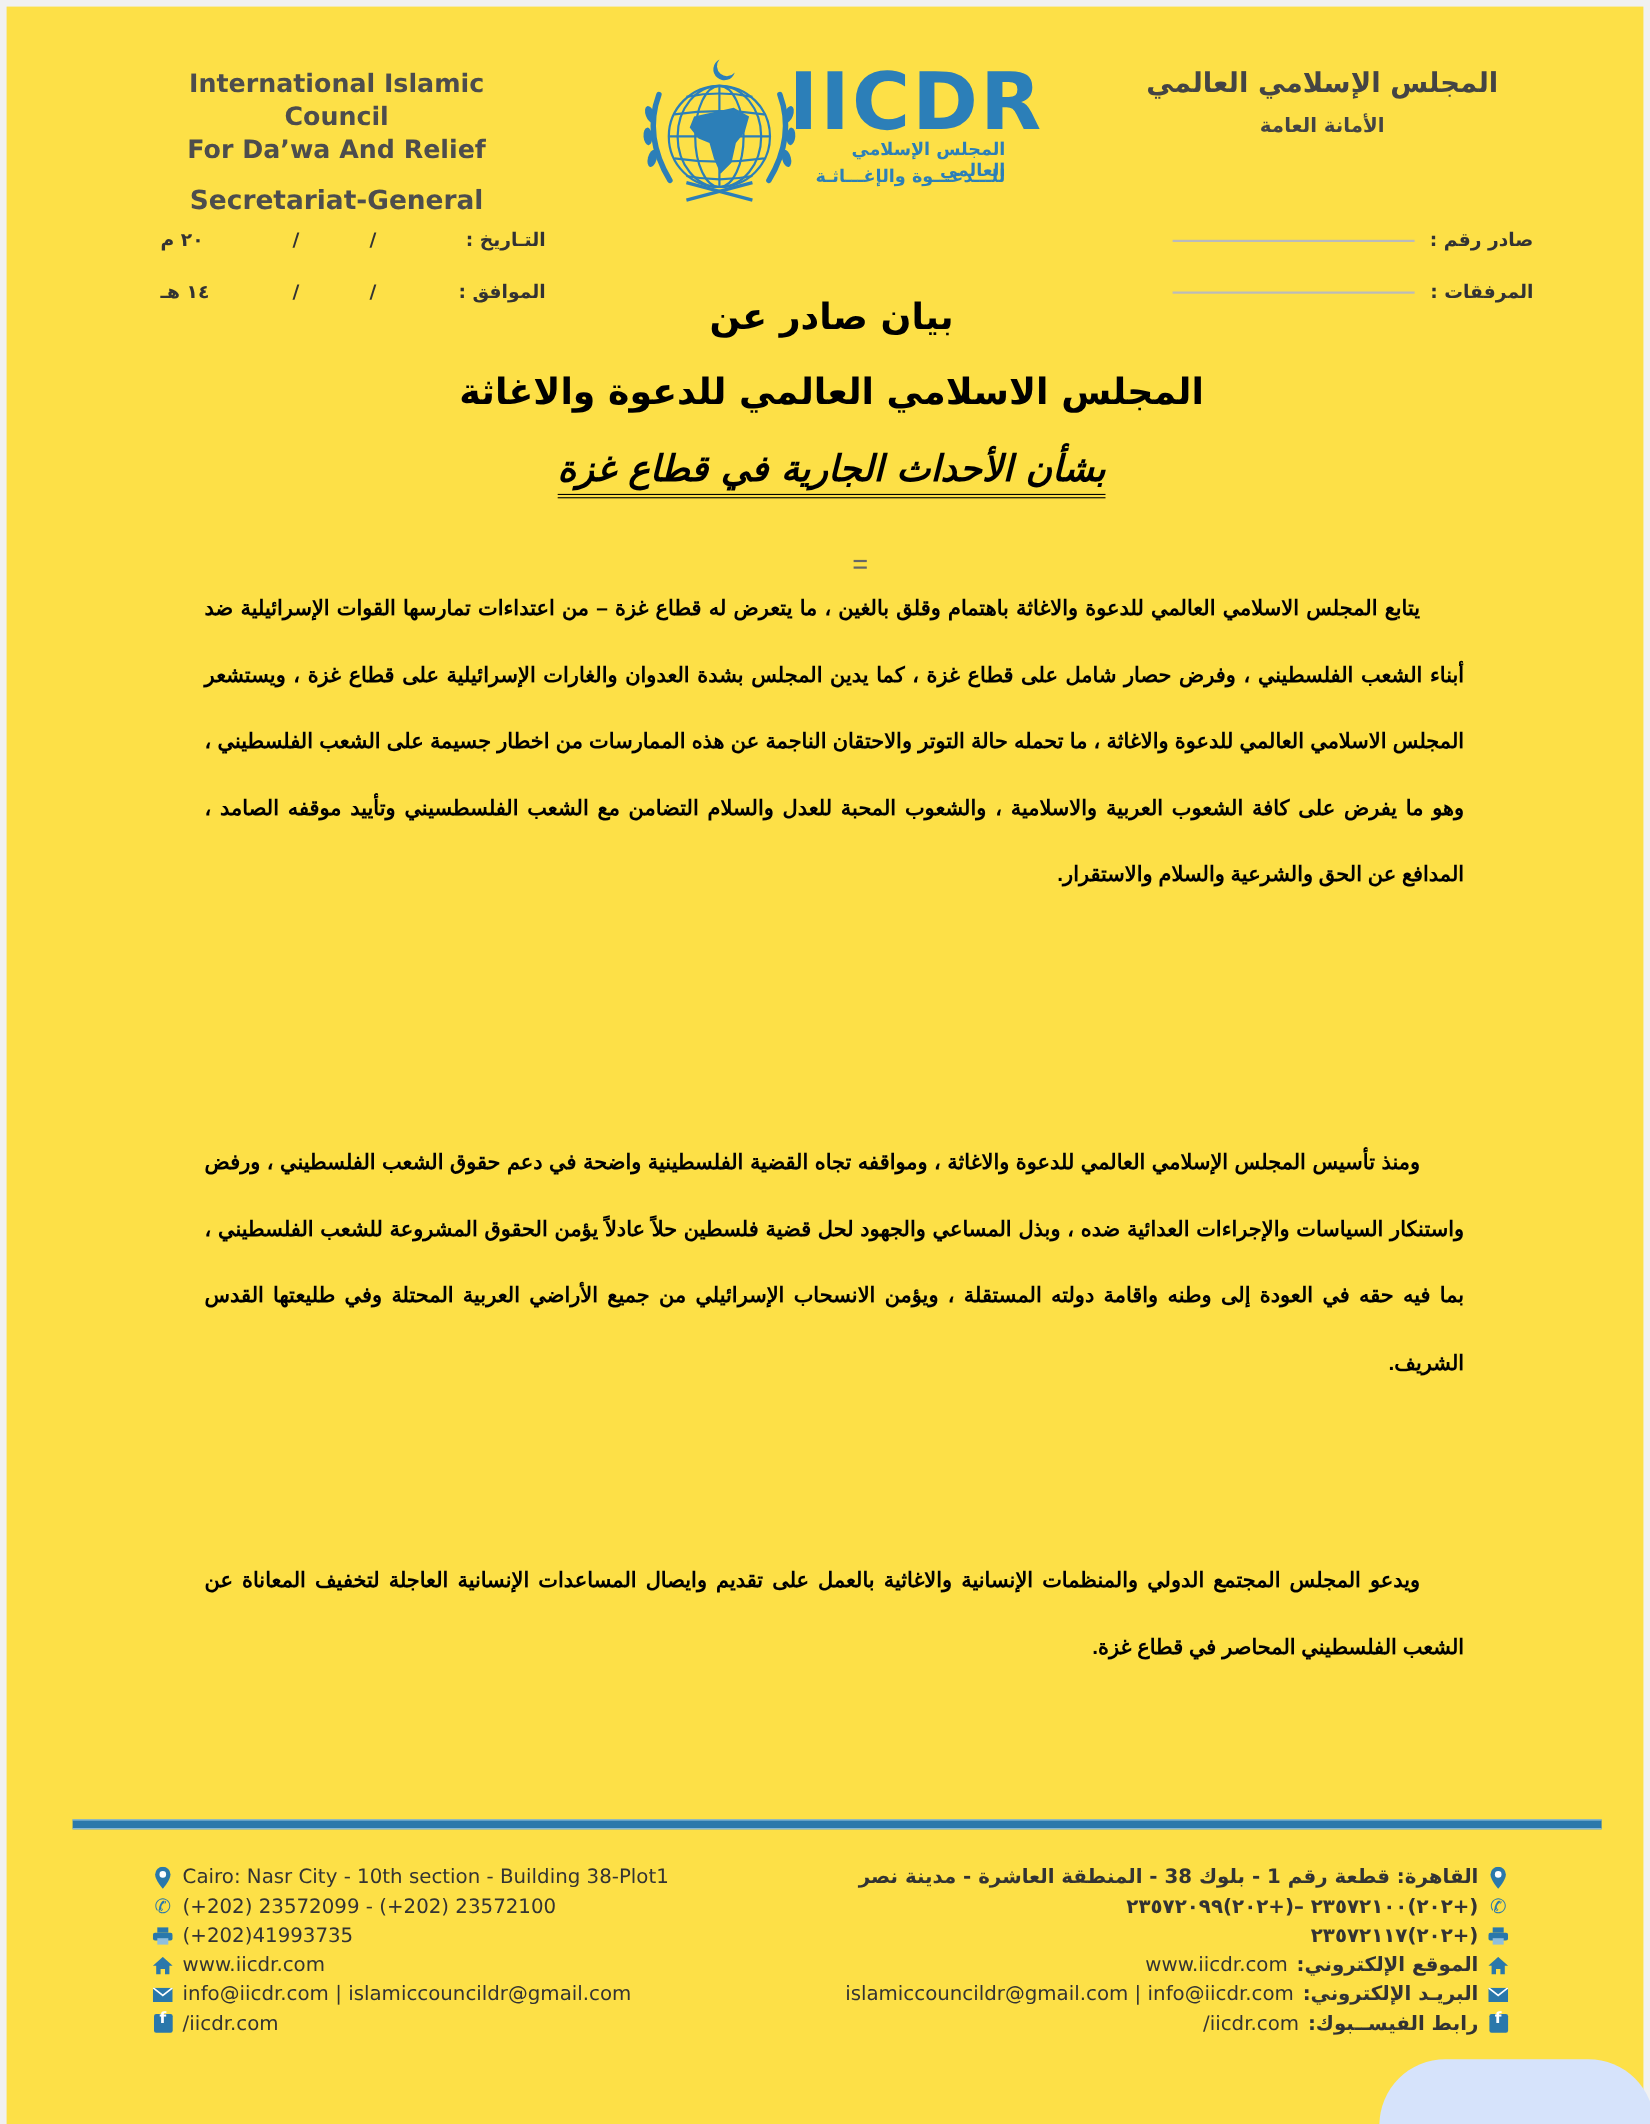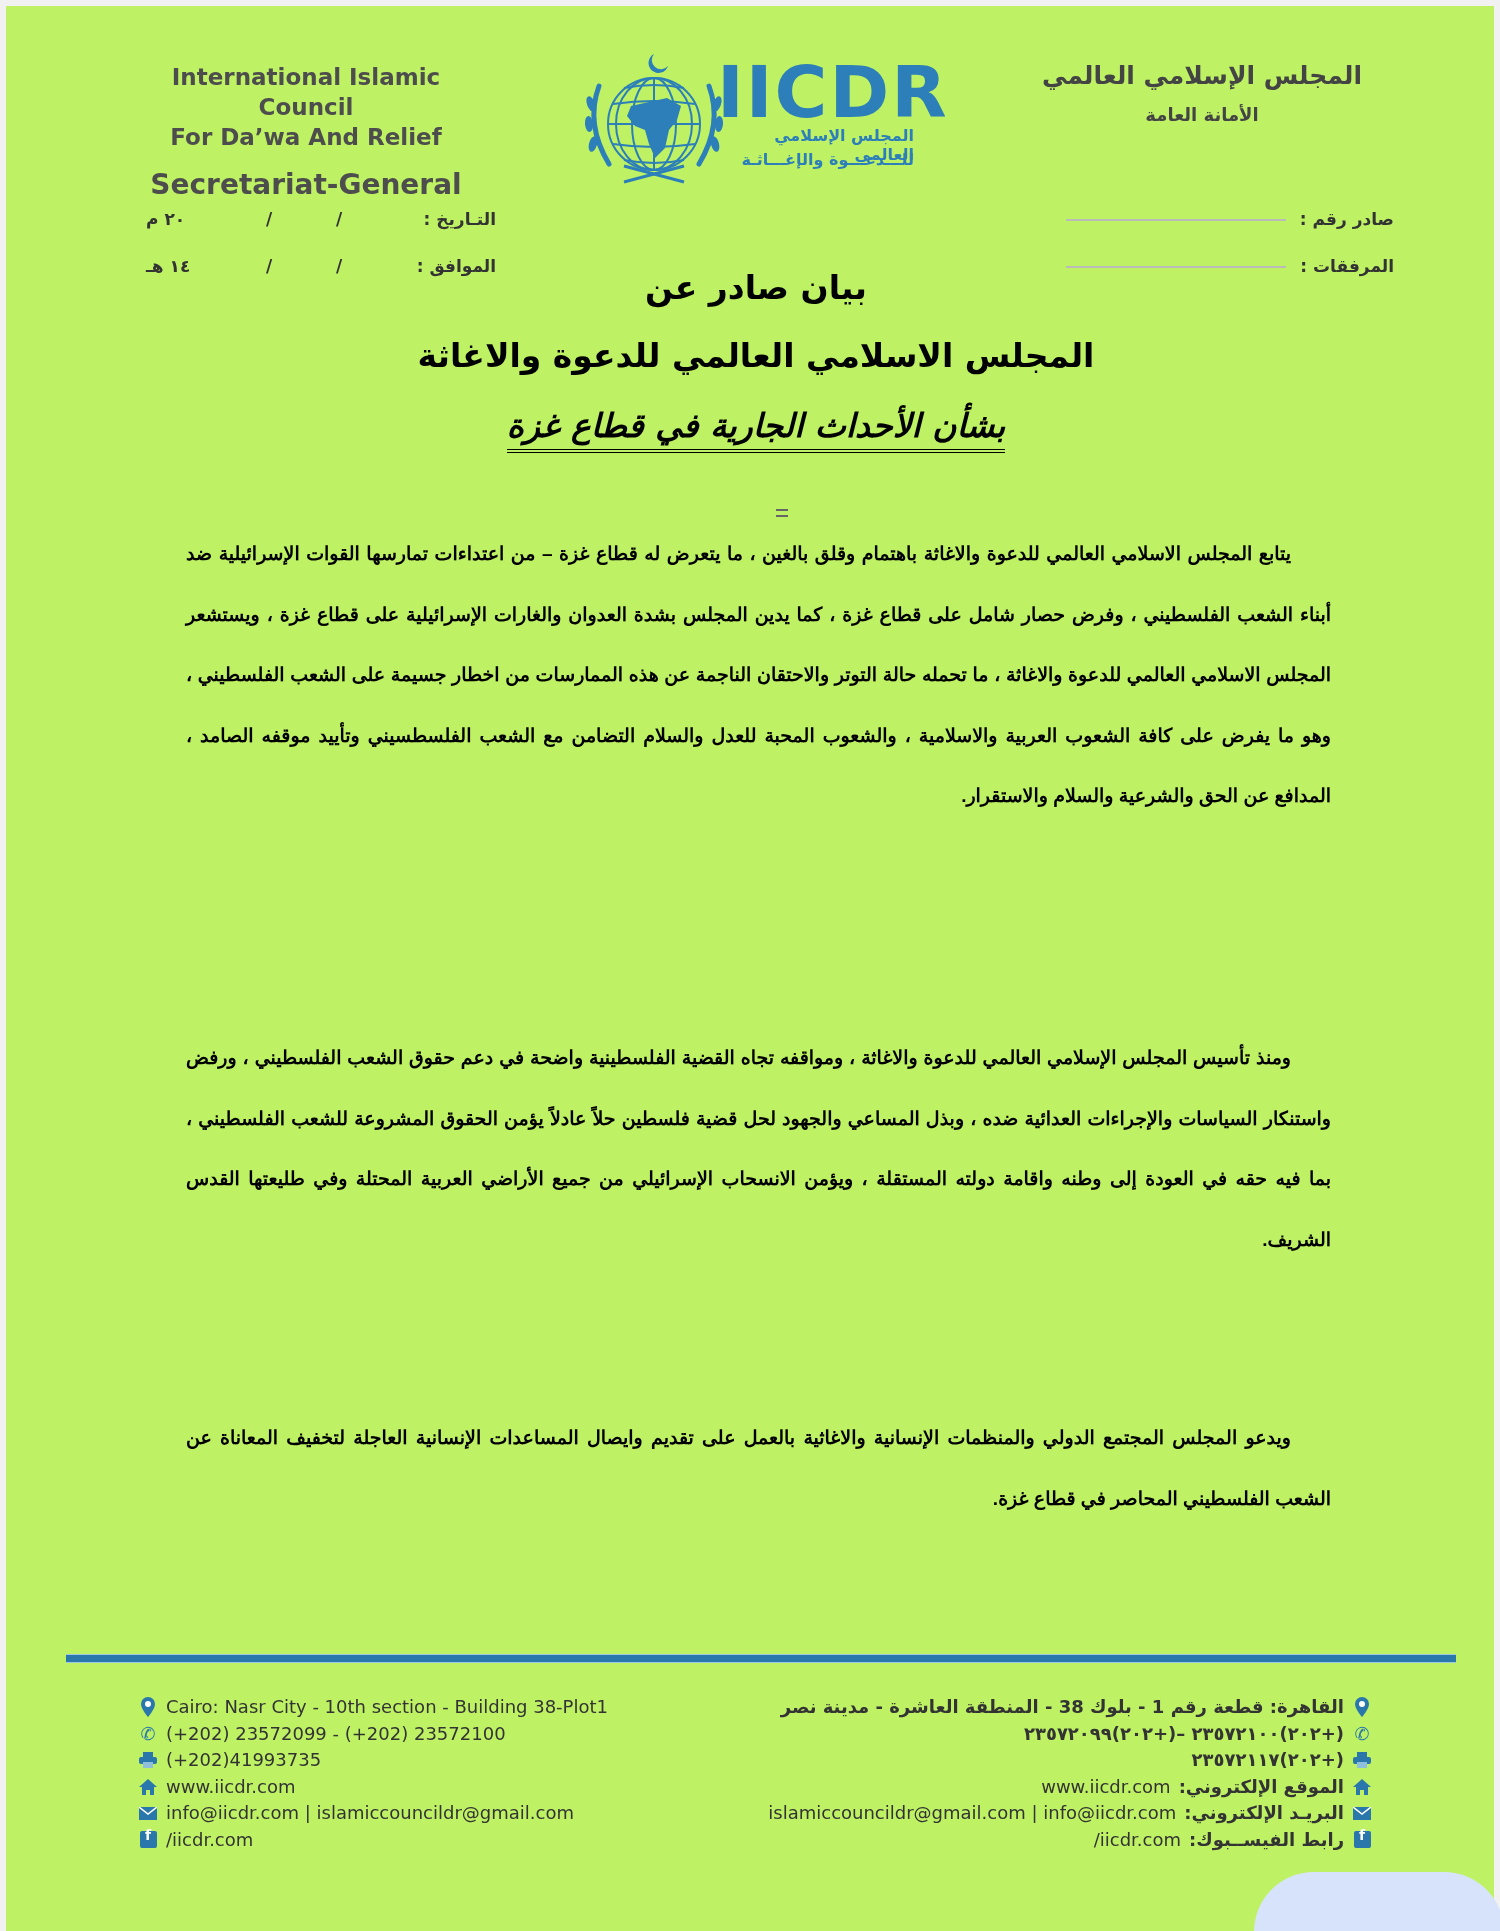--- a/index.html
+++ b/index.html
@@ -1,23 +1,23 @@
 <!DOCTYPE html>
 <html><head>
   <meta charset="utf-8">
   <style>
     * { box-sizing: border-box; margin: 0; padding: 0; }
     html, body { width: 1500px; height: 1931px; overflow: hidden; }
     body { background: #f1f1f1; font-family: "DejaVu Sans", sans-serif; color: #111; position: relative; }
-    .page { position: absolute; left: 6px; top: 6px; width: 1488px; height: 1925px; background: #bef264; }
+    .page { position: absolute; left: 6px; top: 6px; width: 1488px; height: 1925px; background: #fde047; }
 
     
     .hdr-en { position: absolute; left: 120px; top: 56px; width: 360px; text-align: center; color: #4d4d4d; font-family: "DejaVu Sans", sans-serif; font-weight: bold; }
     .hdr-en .l1, .hdr-en .l2 { font-size: 23px; line-height: 30px; }
-    .hdr-en .l3 { font-size: 28px; margin-top: 16px; }
+    .hdr-en .l3 { font-size: 24px; margin-top: 16px; }
     .hdr-ar { position: absolute; right: 112px; top: 52px; width: 360px; text-align: center; direction: rtl; color: #444; font-family: "DejaVu Sans", sans-serif; font-weight: bold; }
     .hdr-ar .l1, .hdr-ar .l2 { font-size: 25px; line-height: 36px; }
     .hdr-ar .l3 { font-size: 18px; margin-top: 10px; }
 
     .logo { position: absolute; left: 563px; top: 40px; width: 360px; height: 140px; }
     .logo .globe { position: absolute; left: 0; top: 0; width: 175px; height: 140px; }
     .logo .brand { position: absolute; left: 148px; top: 10px; color: #2c7fb8; font-family: "DejaVu Sans", sans-serif; font-size: 72px; font-weight: bold; letter-spacing: 2px; line-height: 72px; }
     .logo .brand-ar1 { position: absolute; left: 155px; top: 80px; width: 190px; text-align: right; direction: rtl; color: #2c7fb8; font-size: 16px; font-weight: bold; }
     .logo .brand-ar2 { position: absolute; left: 155px; top: 104px; width: 190px; text-align: right; direction: rtl; color: #2c7fb8; font-size: 16px; font-weight: bold; letter-spacing: 1px; }
 

